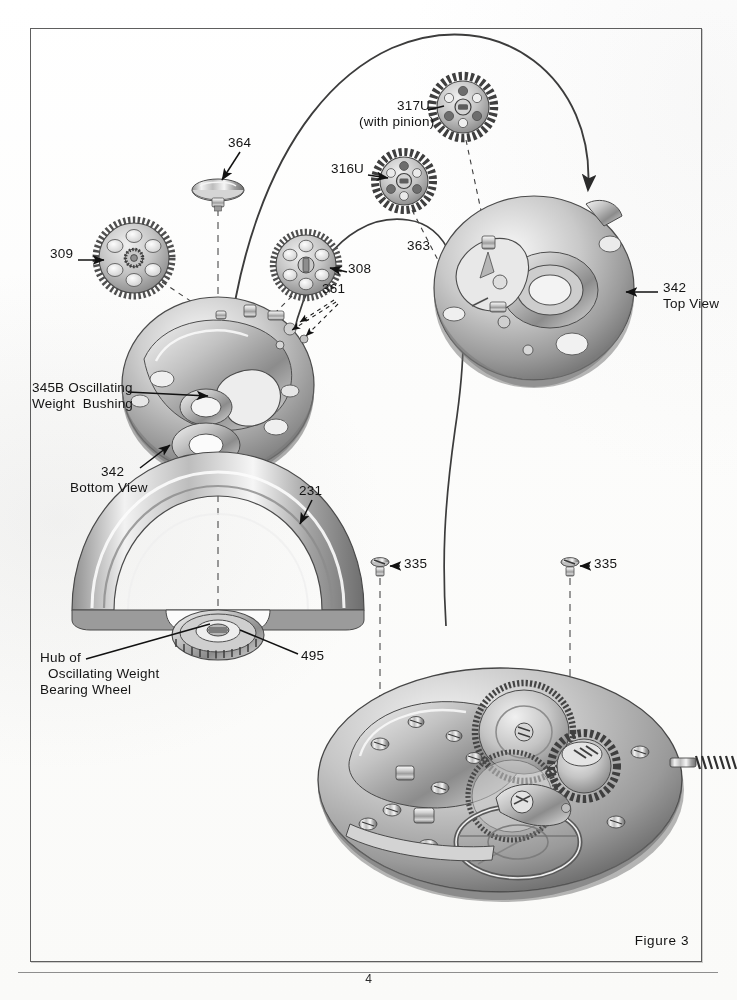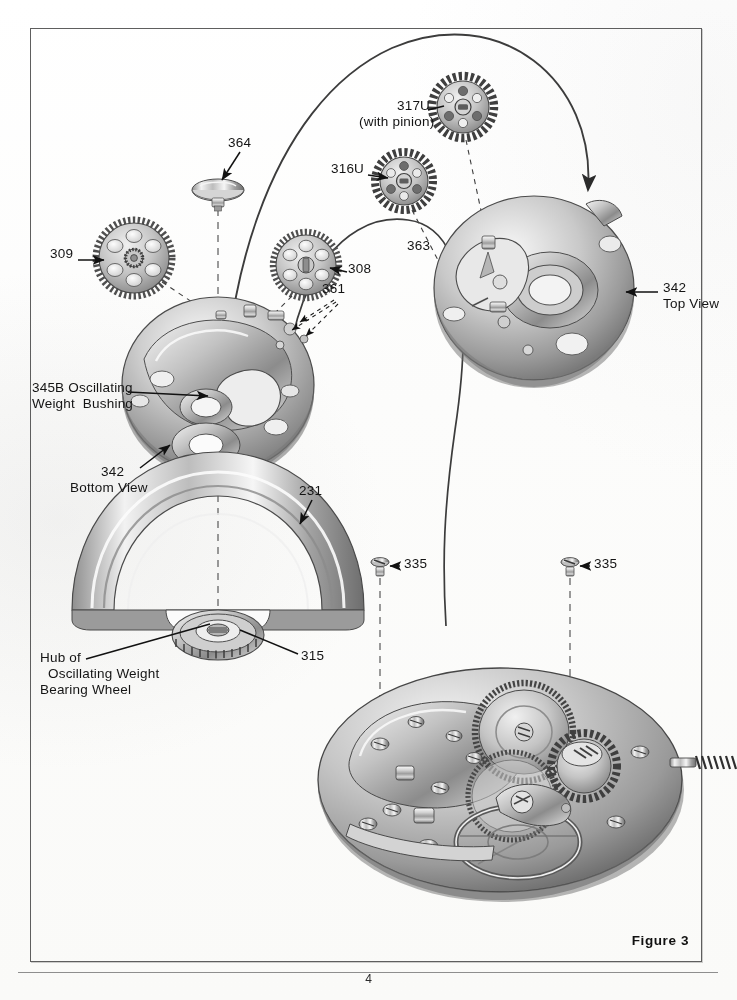--- a/index.html
+++ b/index.html
@@ -31,21 +31,21 @@
     position:absolute;
     font-family:"Liberation Sans", sans-serif;
     font-size:13.5px;
     line-height:15.5px;
     color:#141414;
     white-space:pre;
     letter-spacing:.2px;
   }
   .figcap{
     position:absolute;right:48px;bottom:52px;
-    font-size:13.5px;font-weight:bold;letter-spacing:.6px;color:#111;
+    font-size:13.5px;font-weight:normal;letter-spacing:.6px;color:#111;
   }
   .rule{
     position:absolute;left:18px;top:972px;width:700px;height:0;
     border-top:1.6px solid #8e8e8e;
   }
   .pageno{
     position:absolute;left:0;top:972px;width:737px;text-align:center;
     font-size:12px;color:#2b2b2b;
   }
 </style>
@@ -420,21 +420,21 @@
   <div class="lbl" style="left:407px;top:238px;">363</div>
   <div class="lbl" style="left:663px;top:280px;">342</div>
   <div class="lbl" style="left:663px;top:296px;">Top View</div>
   <div class="lbl" style="left:32px;top:380px;">345B Oscillating</div>
   <div class="lbl" style="left:32px;top:396px;">Weight  Bushing</div>
   <div class="lbl" style="left:101px;top:464px;">342</div>
   <div class="lbl" style="left:70px;top:480px;">Bottom View</div>
   <div class="lbl" style="left:299px;top:483px;">231</div>
   <div class="lbl" style="left:404px;top:556px;">335</div>
   <div class="lbl" style="left:594px;top:556px;">335</div>
-  <div class="lbl" style="left:301px;top:648px;">315</div>
+  <div class="lbl" style="left:301px;top:648px;">495</div>
   <div class="lbl" style="left:40px;top:650px;">Hub of</div>
   <div class="lbl" style="left:40px;top:666px;margin-left:8px;">Oscillating Weight</div>
   <div class="lbl" style="left:40px;top:682px;">Bearing Wheel</div>
 
   <div class="figcap">Figure 3</div>
 
   <div class="rule"></div>
   <div class="pageno">4</div>
 </div>
 

